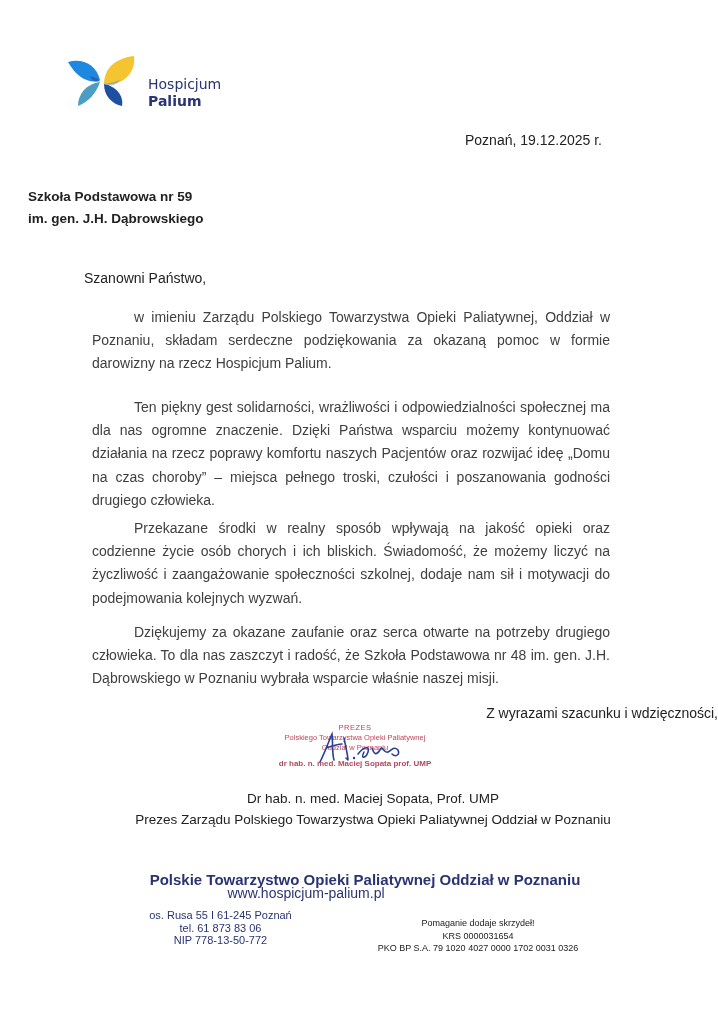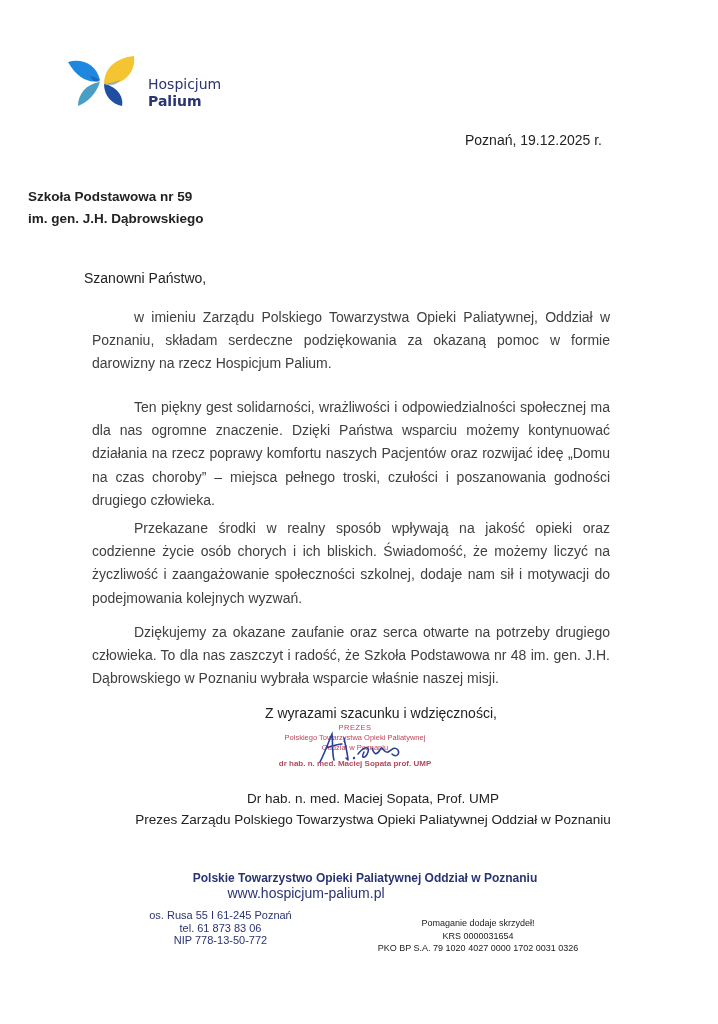--- a/index.html
+++ b/index.html
@@ -19,30 +19,30 @@
   .recipient div { padding-left: 28px; }
 
   .greeting { position: absolute; left: 84px; top: 270px; font-size: 14px; color: #222; }
 
   .body-text { position: absolute; left: 92px; width: 518px; font-size: 14px; line-height: 23.2px; text-align: justify; color: #404040; text-indent: 42px; margin: 0; }
   #p1 { top: 306px; }
   #p2 { top: 396px; }
   #p3 { top: 517px; }
   #p4 { top: 621px; }
 
-  .closing { position: absolute; left: 0; width: 718px; text-align: center; top: 705px; font-size: 14px; color: #222; padding-left: 44px; box-sizing: border-box; }
+  .closing { position: absolute; left: 0; width: 718px; text-align: right; top: 705px; font-size: 14px; color: #222; padding-left: 44px; box-sizing: border-box; }
 
   .stamp { position: absolute; left: 270px; top: 723px; width: 170px; text-align: center; color: #c0455a; font-size: 7.5px; line-height: 10px; }
   .stamp .s1 { letter-spacing: 0.5px; }
   .stamp .s4 { margin-top: 6px; font-size: 8px; color: #b14a5e; font-weight: bold; }
   .signature { position: absolute; left: 318px; top: 730px; }
 
   .signer { position: absolute; left: 0; width: 718px; text-align: center; top: 788px; font-size: 13.5px; line-height: 21px; color: #222; padding-left: 28px; box-sizing: border-box; }
 
-  .footer-title { position: absolute; left: 0; width: 718px; text-align: center; top: 871px; font-size: 12px; font-weight: bold; color: #2a3472; padding-left: 12px; box-sizing: border-box; }
+  .footer-title { position: absolute; left: 0; width: 718px; text-align: center; top: 871px; font-size: 15px; font-weight: bold; color: #2a3472; padding-left: 12px; box-sizing: border-box; }
   .footer-url { position: absolute; left: 0; width: 584px; text-align: center; top: 885px; font-size: 14px; color: #2a3472; padding-left: 28px; box-sizing: border-box; }
 
   .footer-left { position: absolute; left: 148px; top: 909px; width: 145px; text-align: center; font-size: 11px; line-height: 12.5px; color: #2a3472; }
   .footer-right { position: absolute; left: 368px; top: 909px; width: 220px; text-align: center; font-size: 9px; line-height: 12.5px; color: #222; margin-top: 8px; }
 </style>
 </head>
 <body>
 
 <div class="logo">
   <svg width="72" height="56" viewBox="0 0 72 56">

